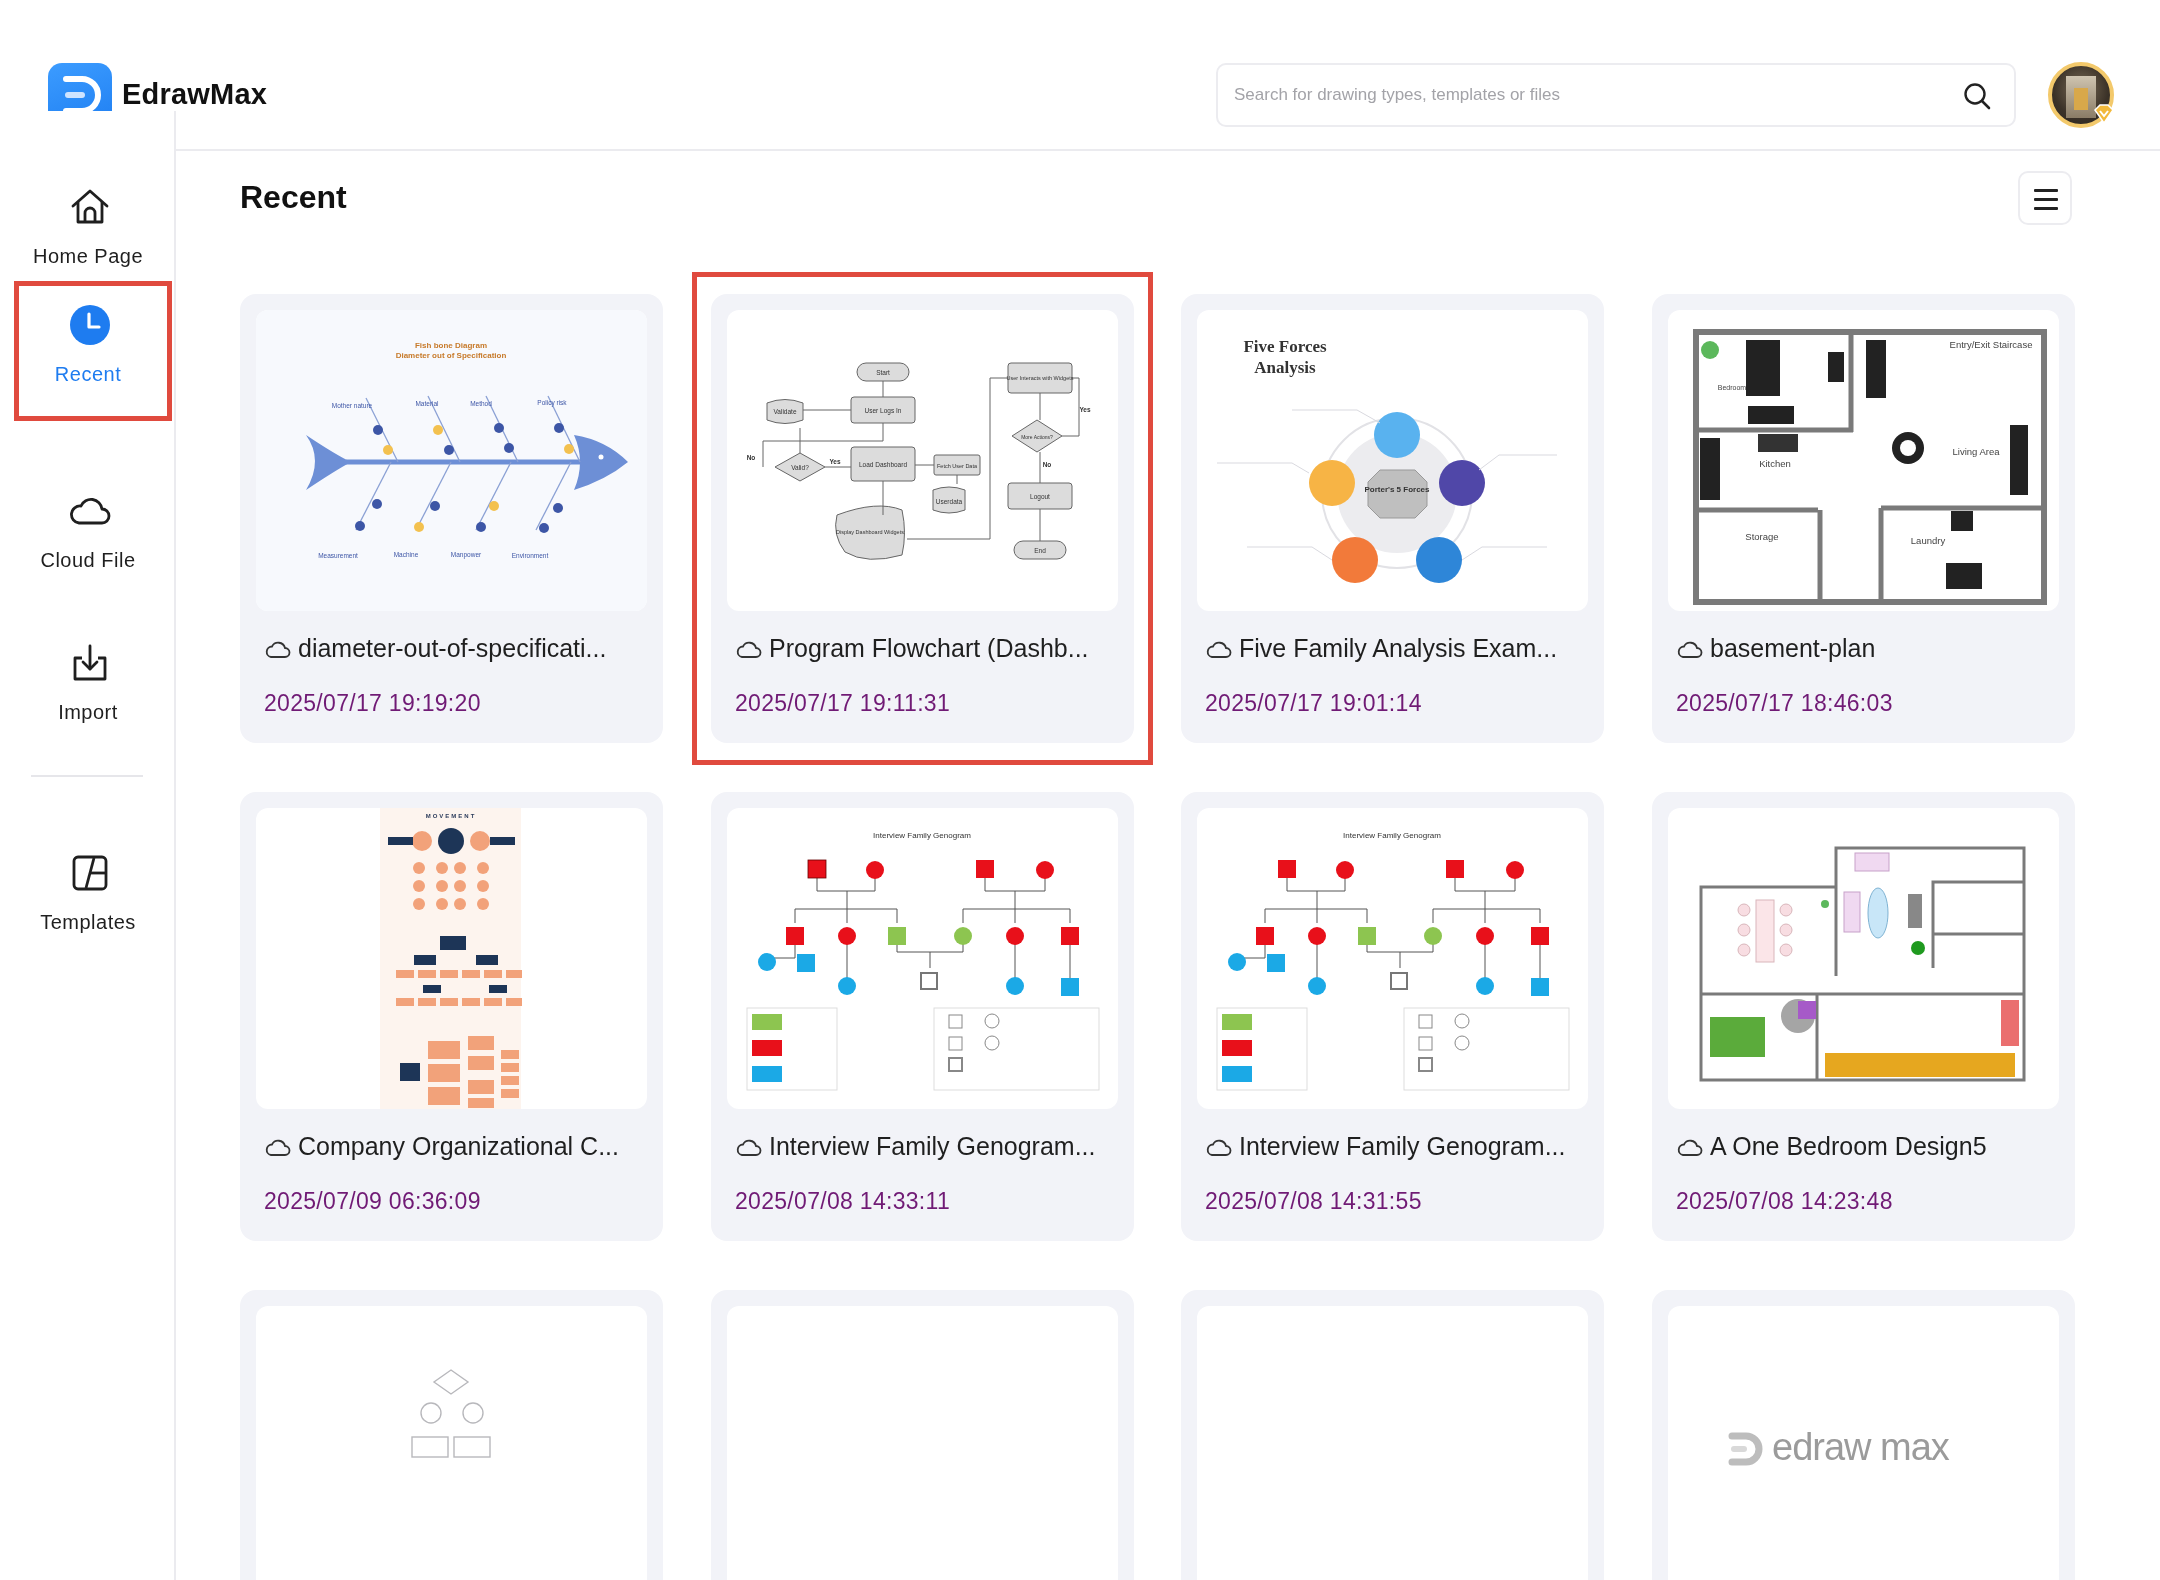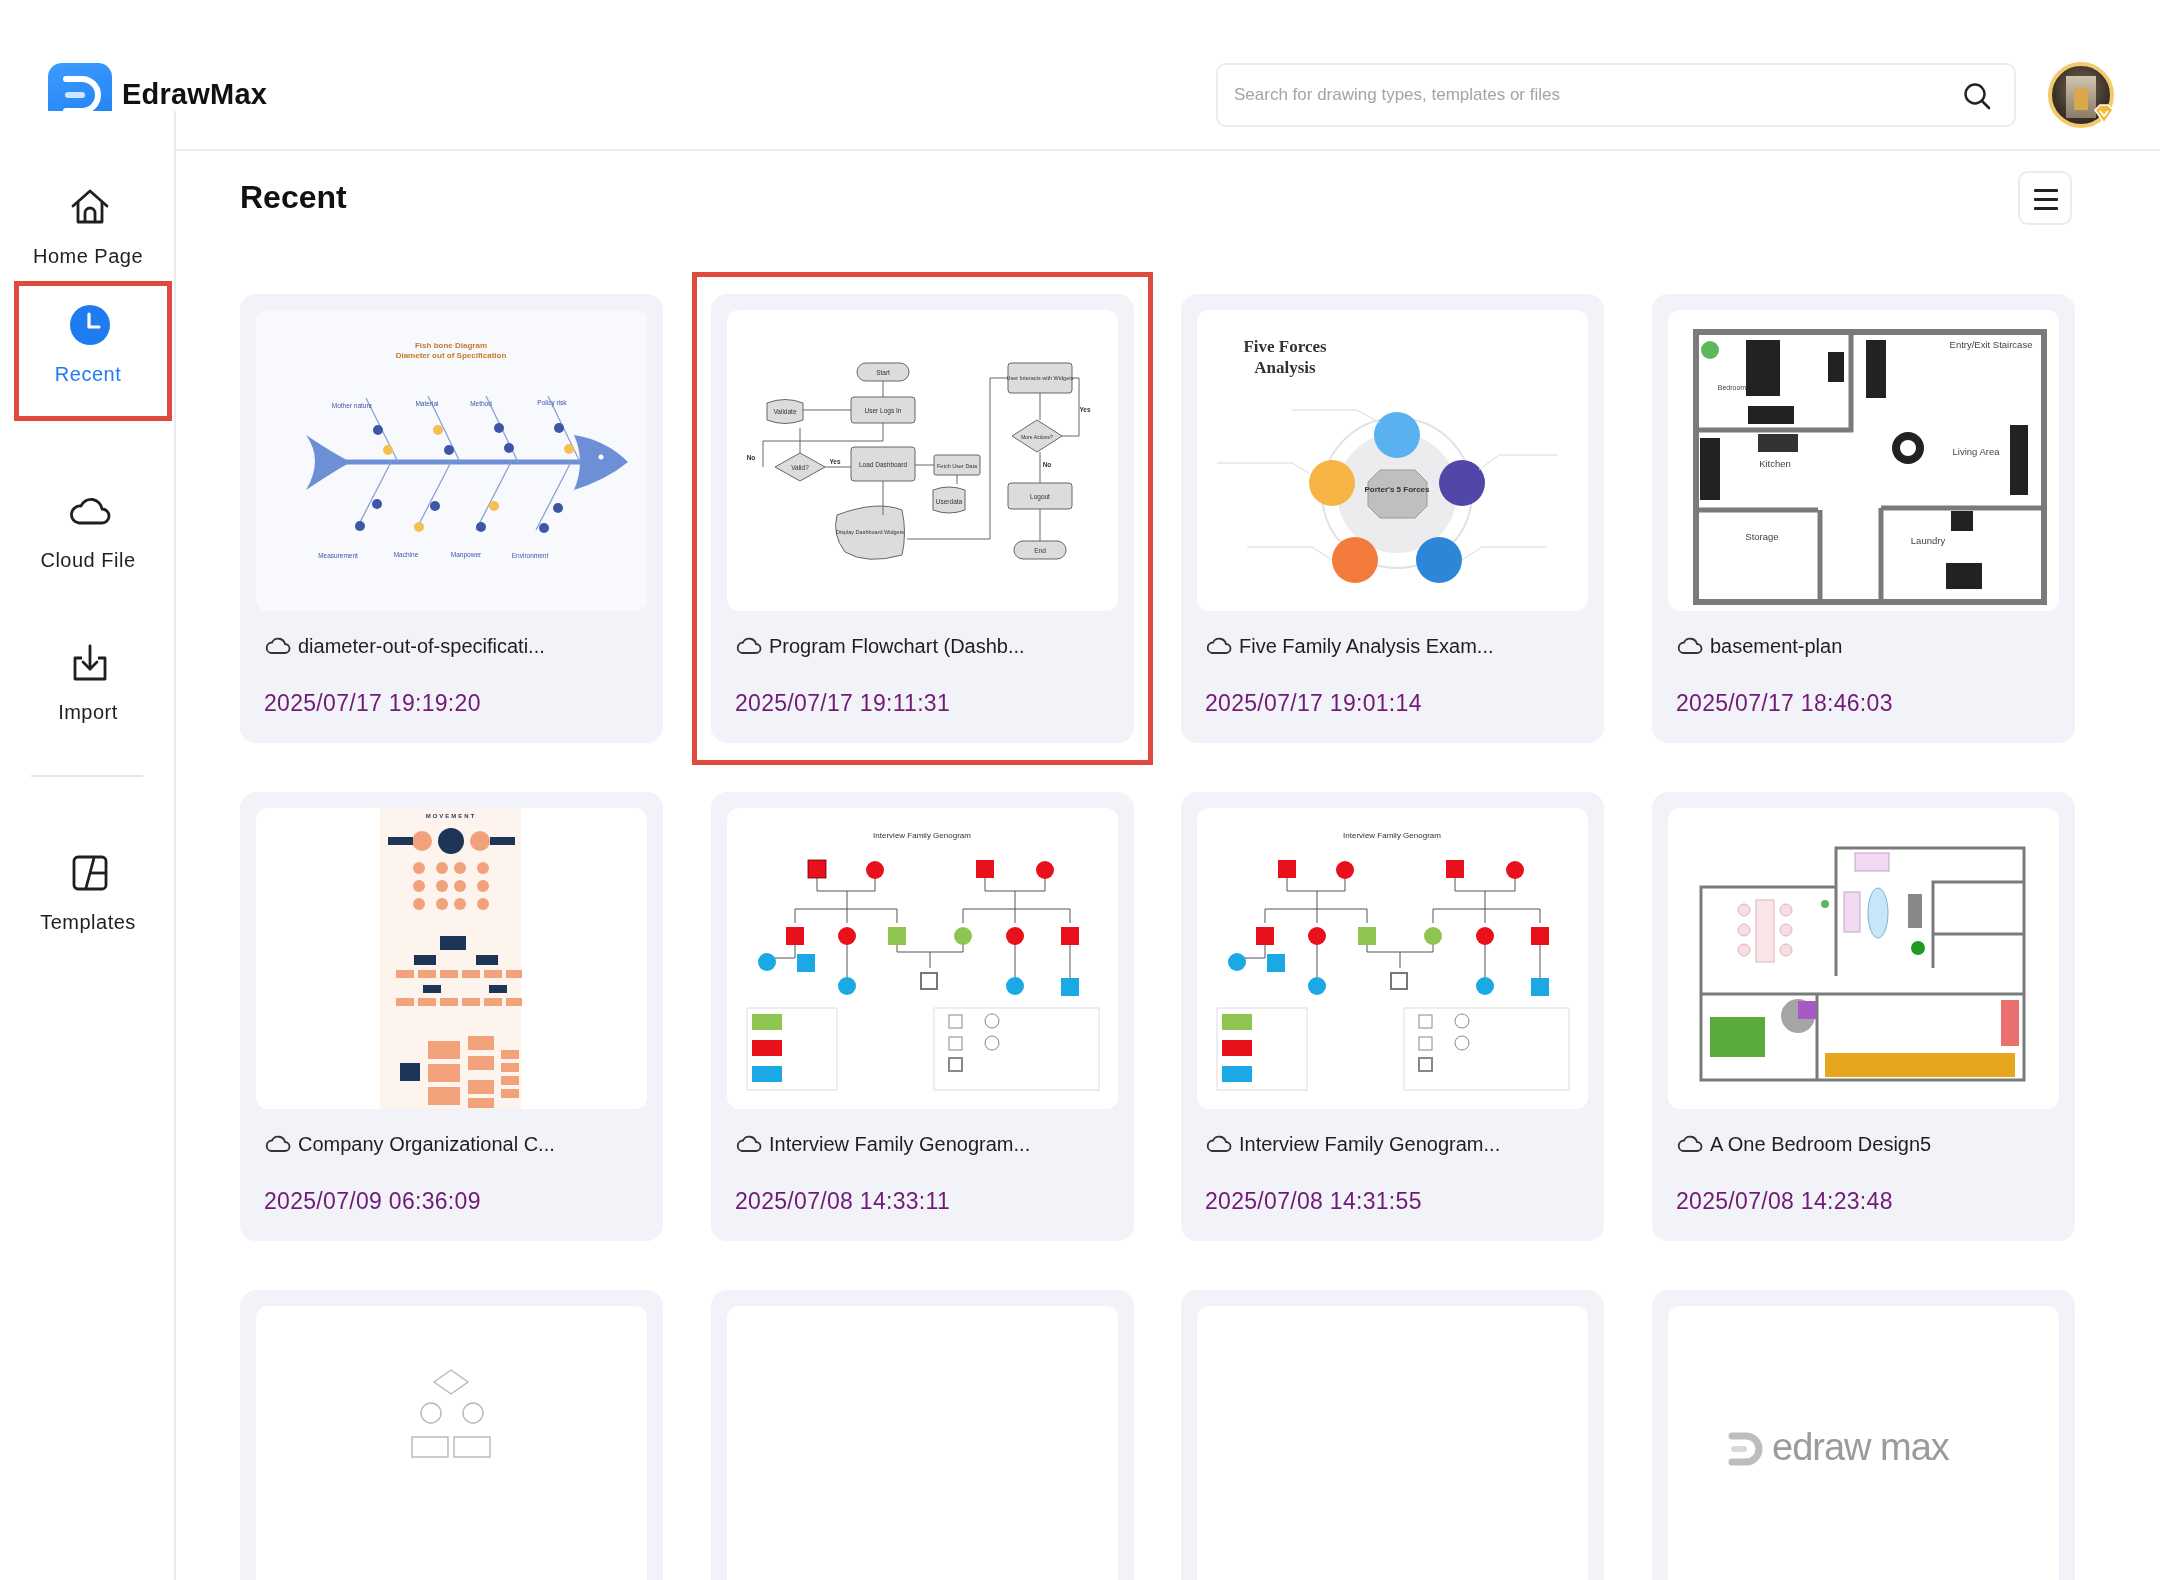--- a/index.html
+++ b/index.html
@@ -26,21 +26,21 @@
   .nav-sep { position: absolute; left: 31px; top: 664px; width: 112px; height: 2px; background: #e6e6ea; }
 
   .main { position: absolute; left: 178px; top: 113px; width: 1982px; height: 1467px; }
   .page-title { position: absolute; left: 62px; top: 66px; font-size: 32px; font-weight: bold; color: #111; }
   .list-view-btn { position: absolute; left: 1840px; top: 58px; width: 54px; height: 54px; border: 2px solid #ececf0; border-radius: 10px; background: #fff; cursor: pointer; }
   .list-view-btn span { position: absolute; left: 14px; width: 24px; height: 3px; background: #222; border-radius: 1px; }
 
   .card { position: absolute; width: 423px; height: 449px; background: #f2f3f8; border-radius: 16px; cursor: pointer; text-decoration: underline; }
   .card .thumb { position: absolute; left: 16px; top: 16px; width: 391px; height: 301px; background: #fff; border-radius: 12px; overflow: hidden; }
   .card .thumb svg { position: absolute; left: 0; top: 0; }
-  .card .name { position: absolute; left: 24px; top: 340px; width: 390px; height: 34px; font-size: 20px; color: #1f1f1f; white-space: nowrap; overflow: hidden; }
+  .card .name { position: absolute; left: 24px; top: 340px; width: 390px; height: 34px; font-size: 25px; color: #1f1f1f; white-space: nowrap; overflow: hidden; }
   .card .name .cloud { display: inline-block; vertical-align: -3px; margin-right: 6px; }
   .card .date { position: absolute; left: 24px; top: 396px; font-size: 23px; color: #701a75; letter-spacing: 0.3px; }
   .highlight-box { position: absolute; border: 5px solid #e04a3e; pointer-events: none; }
 </style>
 </head>
 <body>
 
 <div class="topbar">
   <div class="logo-mark">
     <svg width="64" height="64" viewBox="0 0 64 64">

